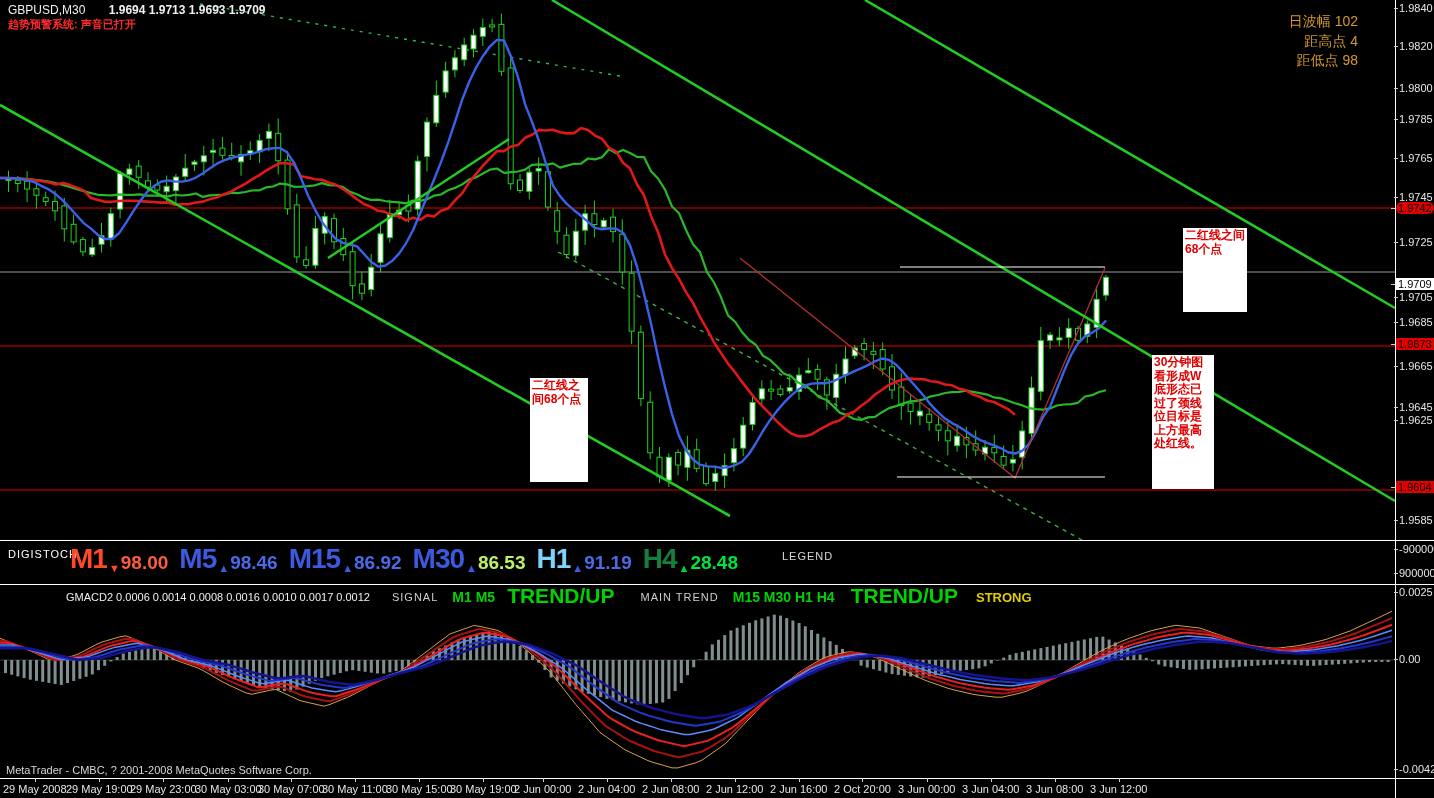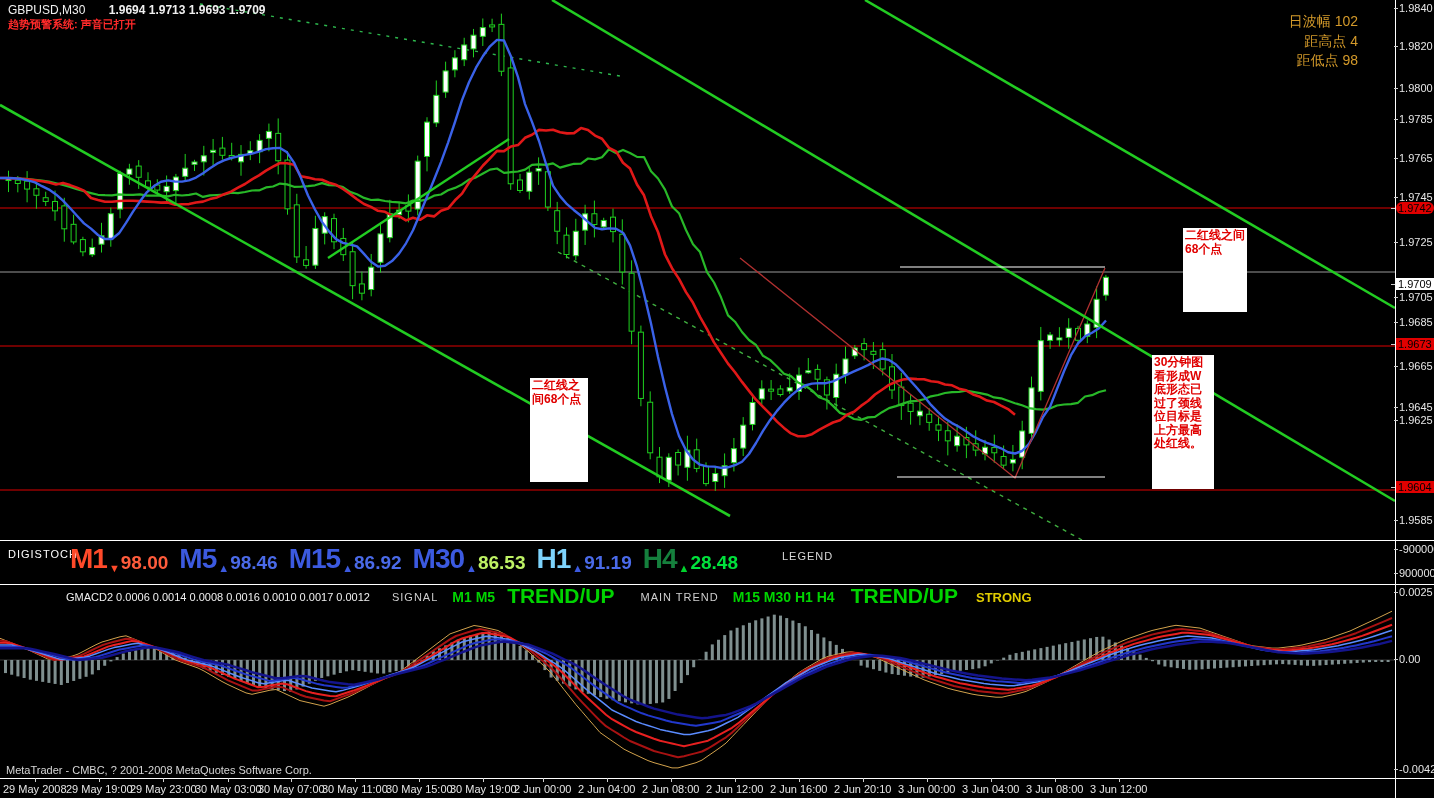--- a/index.html
+++ b/index.html
@@ -582,21 +582,21 @@
       <div class="tl" style="left: 195px;">30 May 03:00</div>
       <div class="tl" style="left: 258px;">30 May 07:00</div>
       <div class="tl" style="left: 322px;">30 May 11:00</div>
       <div class="tl" style="left: 386px;">30 May 15:00</div>
       <div class="tl" style="left: 450px;">30 May 19:00</div>
       <div class="tl" style="left: 514px;">2 Jun 00:00</div>
       <div class="tl" style="left: 578px;">2 Jun 04:00</div>
       <div class="tl" style="left: 642px;">2 Jun 08:00</div>
       <div class="tl" style="left: 706px;">2 Jun 12:00</div>
       <div class="tl" style="left: 770px;">2 Jun 16:00</div>
-      <div class="tl" style="left: 834px;">2 Jun 20:10</div>
+      <div class="tl" style="left: 834px;">2 Oct 20:00</div>
       <div class="tl" style="left: 898px;">3 Jun 00:00</div>
       <div class="tl" style="left: 962px;">3 Jun 04:00</div>
       <div class="tl" style="left: 1026px;">3 Jun 08:00</div>
       <div class="tl" style="left: 1090px;">3 Jun 12:00</div>
     </div>
 
   <div id="digistoch-row">
     <span class="ds-name">DIGISTOCH</span>
     <span id="ds-items" style="display:flex">
         <span class="ds-g">

